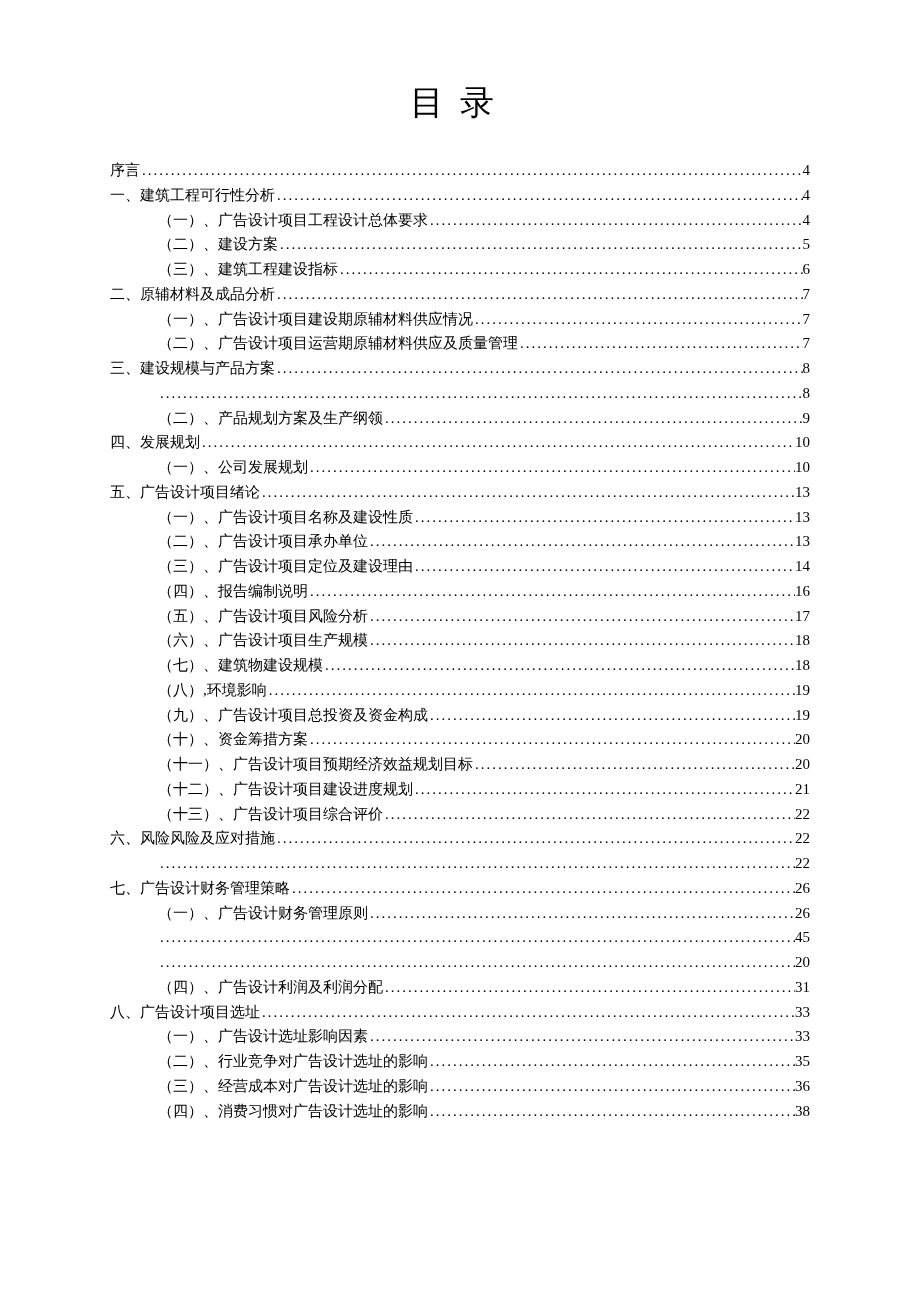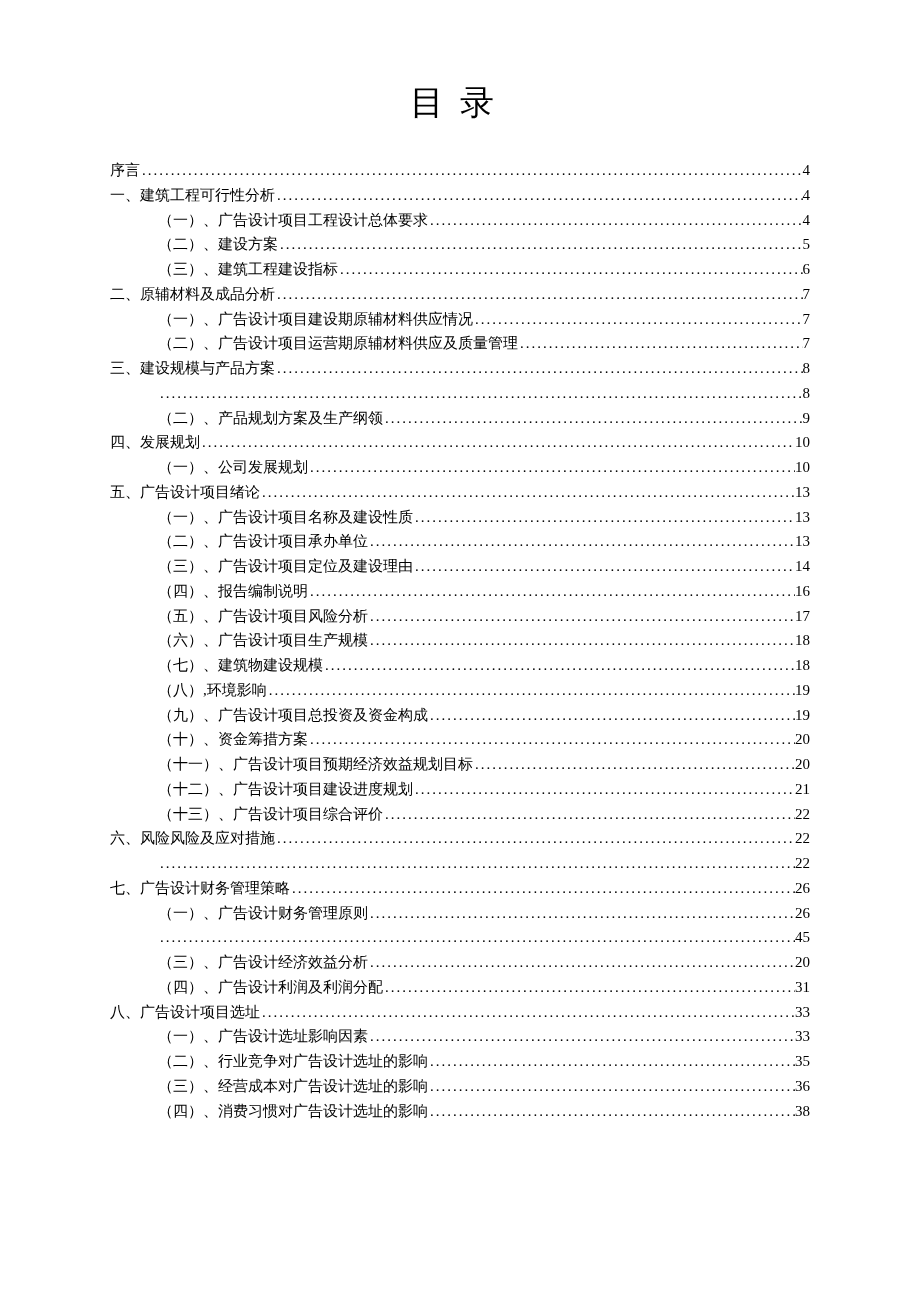--- a/index.html
+++ b/index.html
@@ -211,21 +211,20 @@
     <div class="toc-line level-2">
       <span class="toc-text">（一）、广告设计财务管理原则</span>
       <span class="toc-dots"></span>
       <span class="toc-page">26</span>
     </div>
     <div class="toc-line level-2">
       <span class="toc-dots"></span>
       <span class="toc-page">45</span>
     </div>
     <div class="toc-line level-2">
-      <span class="toc-text">（三）、广告设计经济效益分析</span>
       <span class="toc-dots"></span>
       <span class="toc-page">20</span>
     </div>
     <div class="toc-line level-2">
       <span class="toc-text">（四）、广告设计利润及利润分配</span>
       <span class="toc-dots"></span>
       <span class="toc-page">31</span>
     </div>
     <div class="toc-line level-1">
       <span class="toc-text">八、广告设计项目选址</span>

